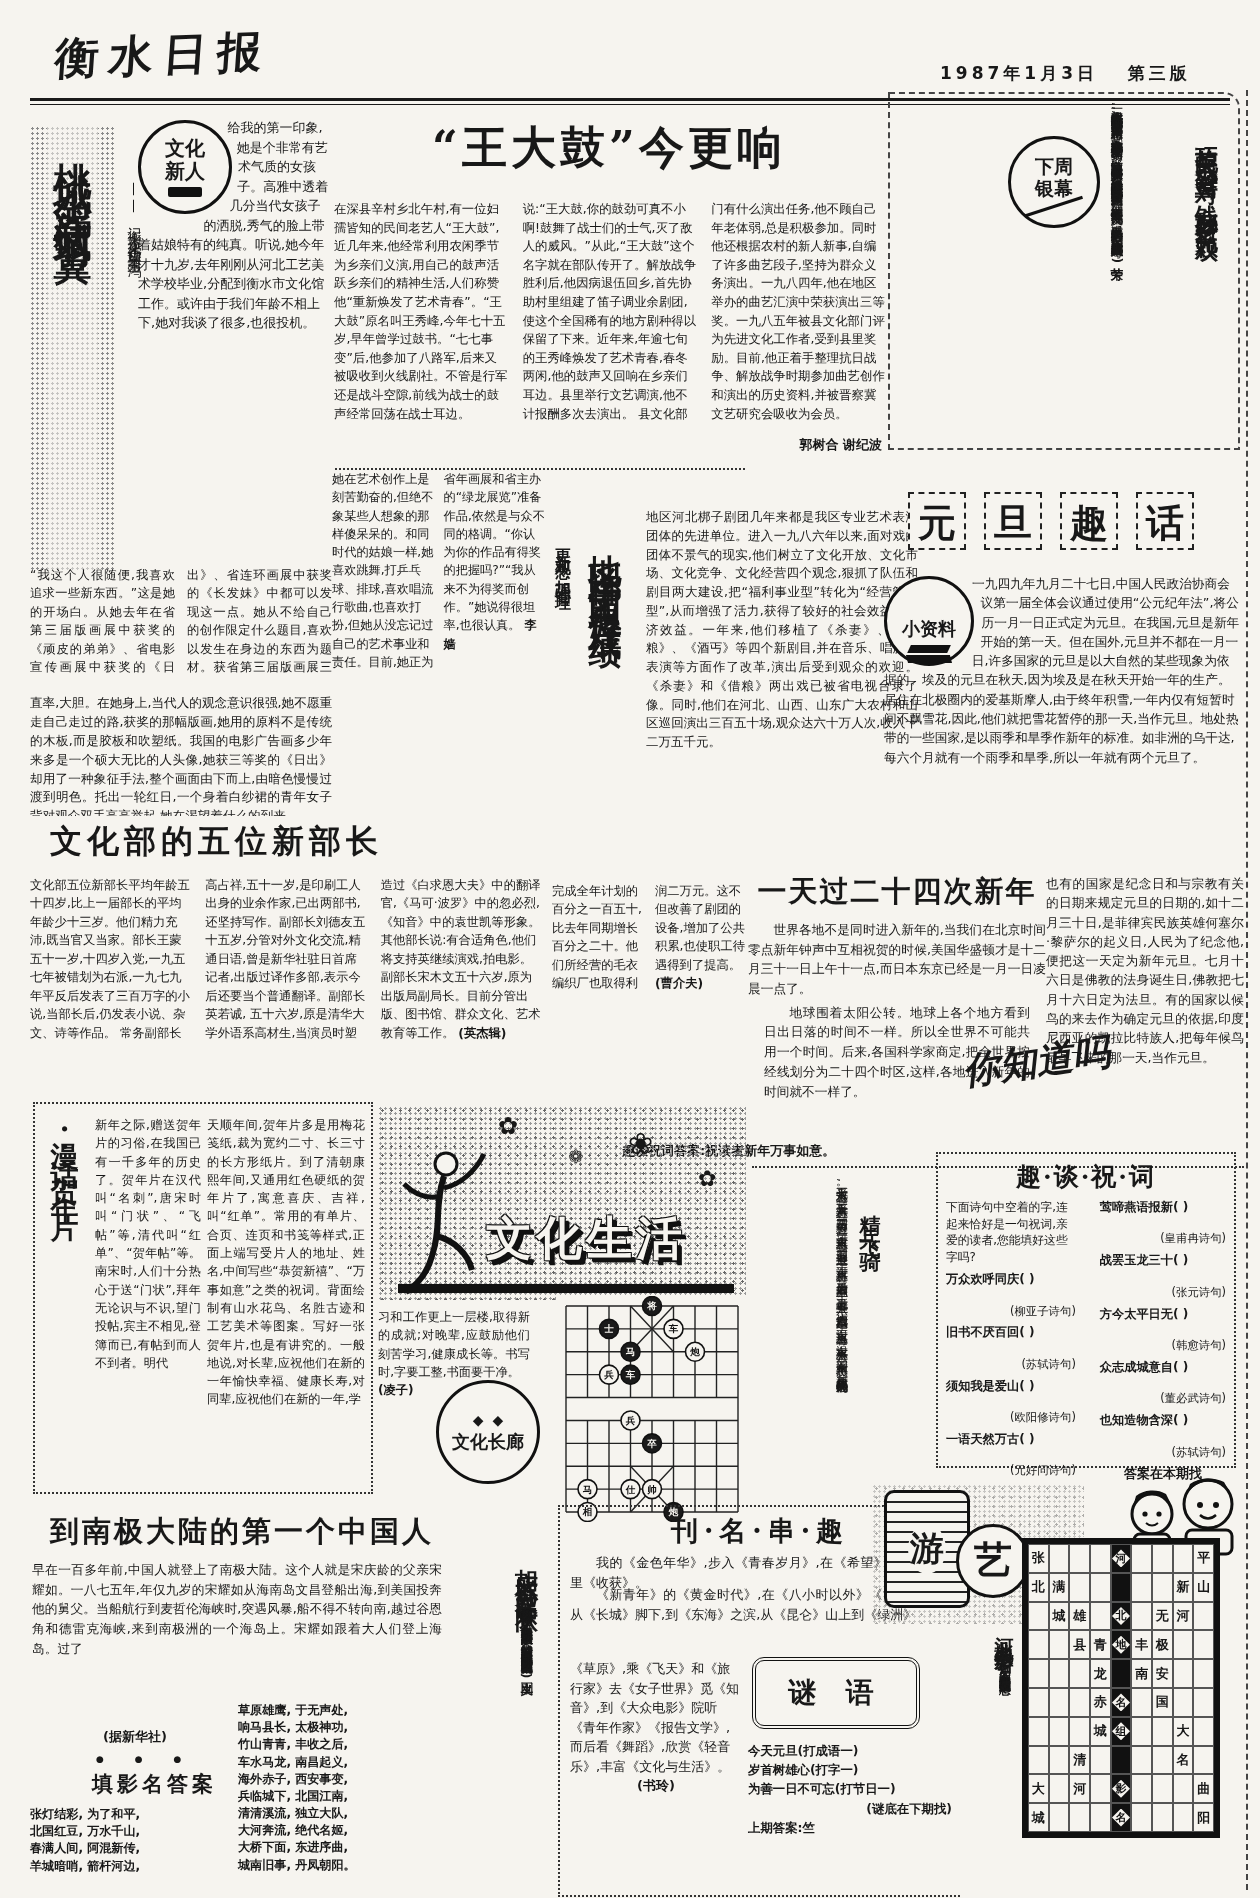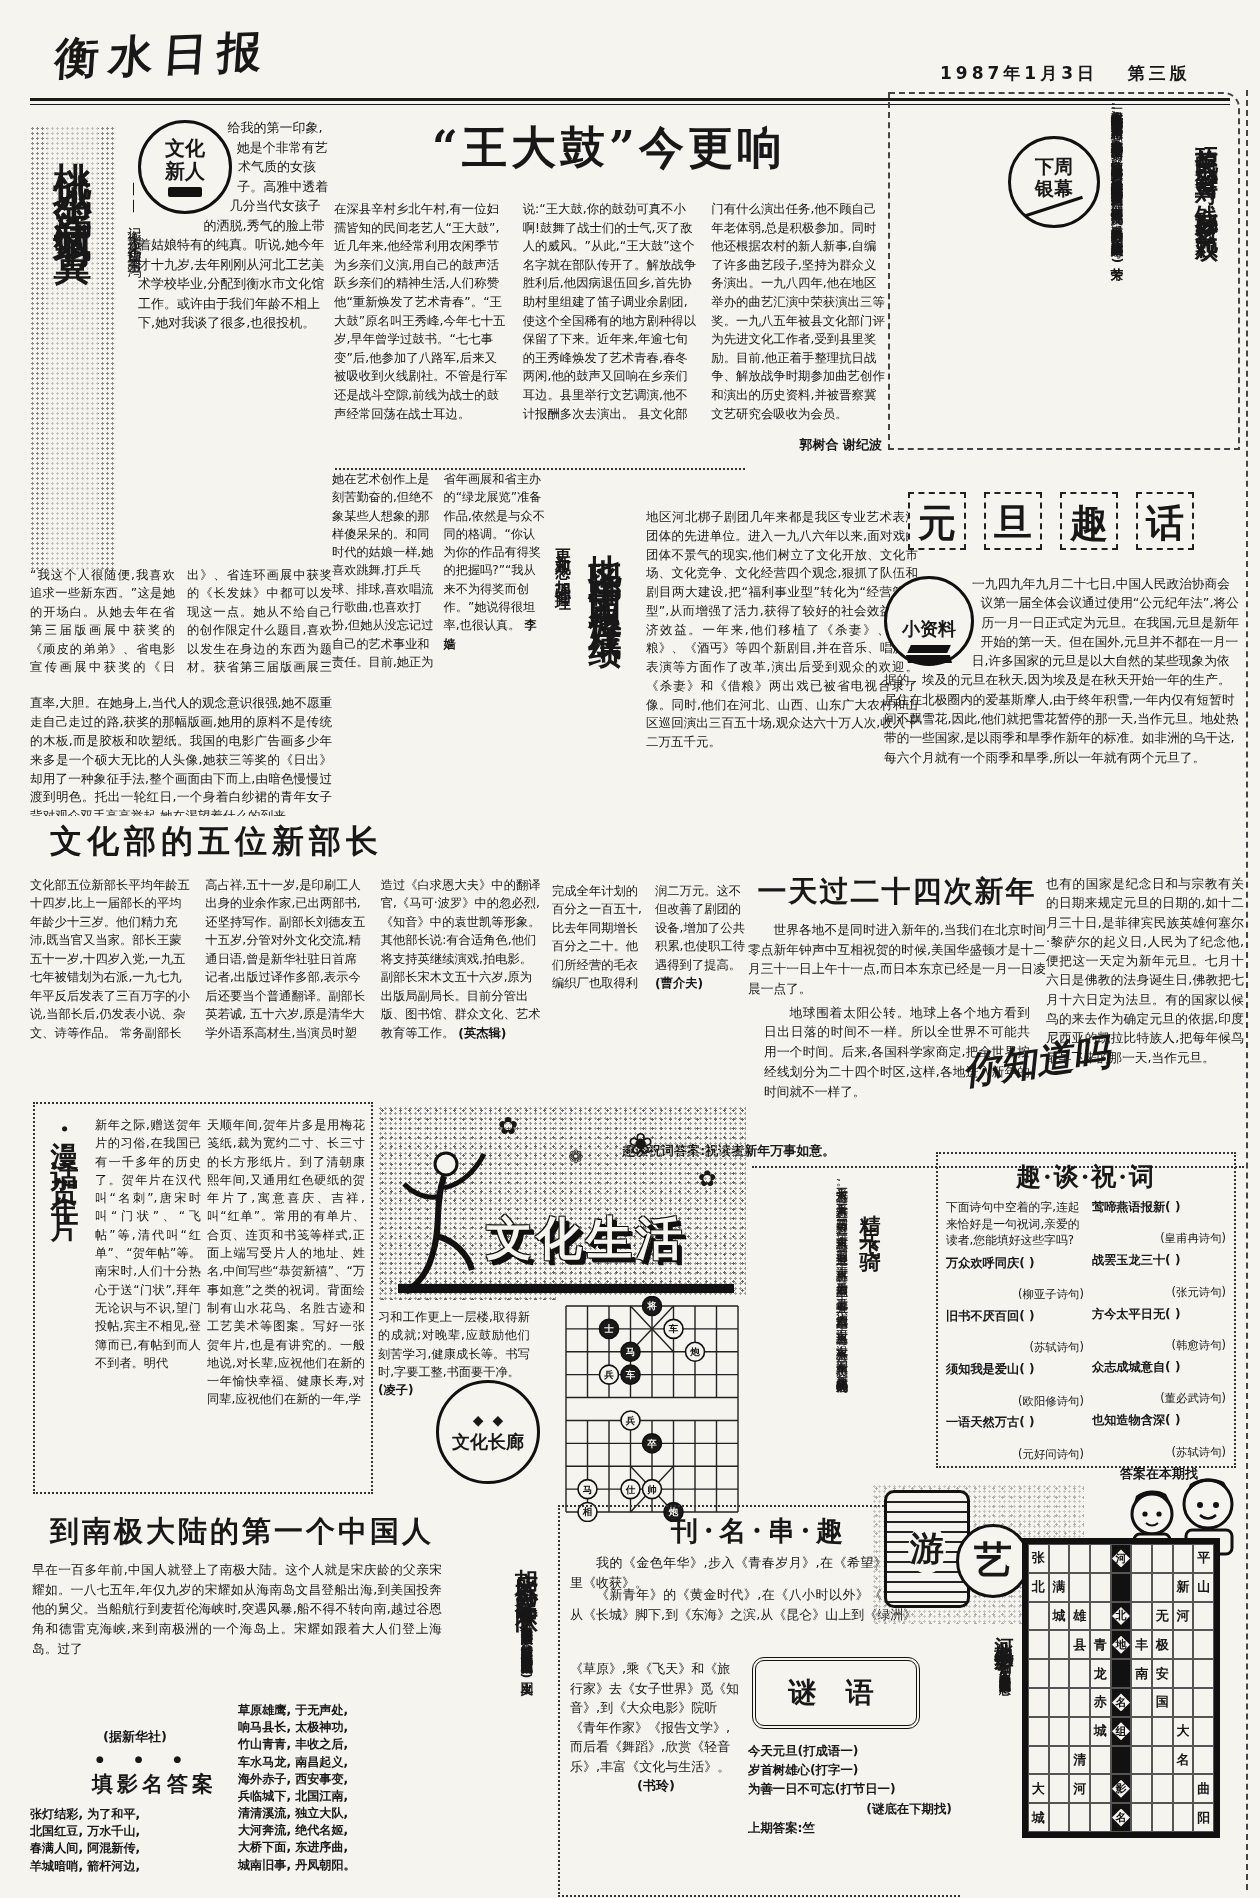--- a/index.html
+++ b/index.html
@@ -242,21 +242,21 @@
       <circle cx="31.5" cy="216" r="9.5" fill="#f6f4ef" stroke="#111" stroke-width="1.6"></circle>
       <text x="31.5" y="219.4" text-anchor="middle" font-size="9.5" font-weight="700" fill="#111">相</text>
       <circle cx="117.5" cy="216" r="9.5" fill="#1a1a1a" stroke="#111" stroke-width="1.6"></circle>
       <text x="117.5" y="219.4" text-anchor="middle" font-size="9.5" font-weight="700" fill="#f6f4ef">炮</text>
     </svg>
   <div class="abs vt clip" style="left:752px;top:1178px;width:98px;height:340px;font-size:12px;line-height:1.4;">兵七平六,将五退一。兵六平五,将五进一。马三进四,将五退一。车六进三,将五退一。马四退五,车五退一。车六进一,将五进一。后马进六,车五平四。马五进七,车六平五。炮八进六,车四退二。车六退一,将五退一。车六退一,将五平六。车六平四,黑将负。此局战术变化有三,此为最优者。</div>
   <div class="abs vt h-serif" style="left:856px;top:1198px;height:170px;font-size:21px;font-weight:900;letter-spacing:12px;">精兵飞骑</div>
 
   <div class="abs" style="left:936px;top:1152px;width:300px;height:316px;border:2px dotted #333;box-sizing:border-box;padding:6px 8px;">
     <div class="h-serif" style="text-align:center;font-size:25px;font-weight:900;letter-spacing:2px;">趣·谈·祝·词</div>
-    <div style="display:flex;gap:8px;margin-top:6px;">
+    <div style="display:flex;gap:24px;margin-top:6px;">
       <div style="width:142px;">
         <div style="font-size:11.8px;line-height:1.4;margin-bottom:6px;">下面诗句中空着的字,连起来恰好是一句祝词,亲爱的读者,您能填好这些字吗?</div>
         <div class="t-verse">万众欢呼同庆(  )</div>
         <div class="t-src">(柳亚子诗句)</div>
         <div class="t-verse">旧书不厌百回(  )</div>
         <div class="t-src">(苏轼诗句)</div>
         <div class="t-verse">须知我是爱山(  )</div>
         <div class="t-src">(欧阳修诗句)</div>
         <div class="t-verse">一语天然万古(  )</div>
         <div class="t-src">(元好问诗句)</div>

